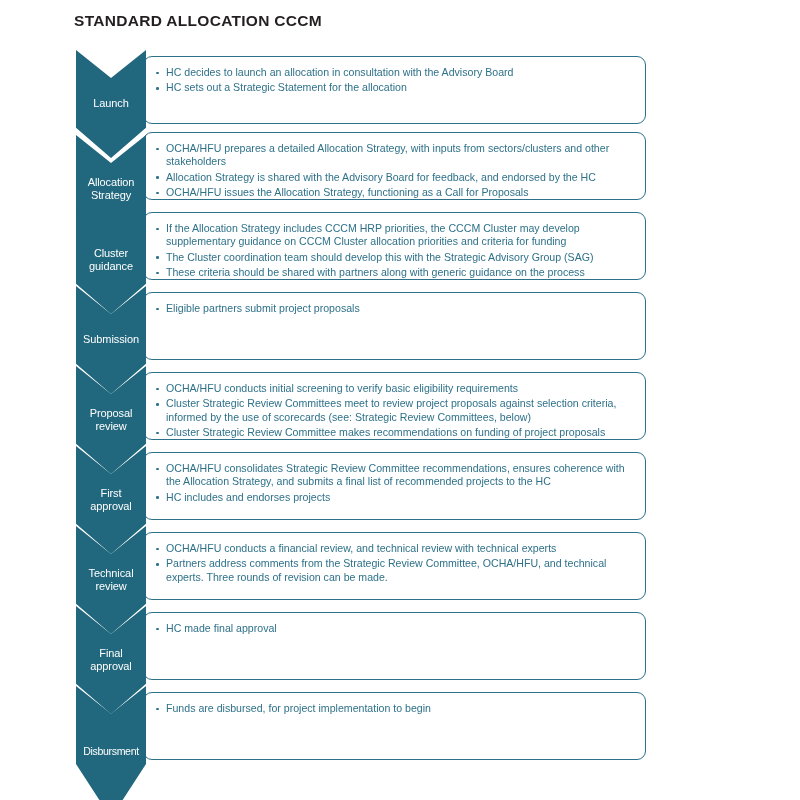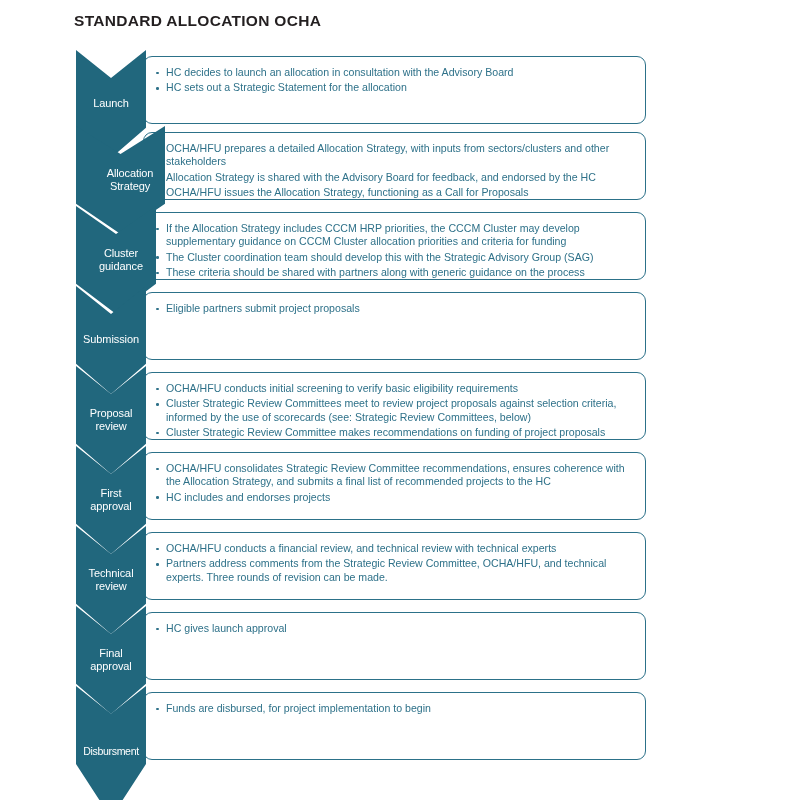--- a/index.html
+++ b/index.html
@@ -99,21 +99,21 @@
     top: 5.5px;
     width: 2.6px;
     height: 2.6px;
     background: #2e7189;
     border-radius: 50%;
   }
 </style>
 </head>
 <body>
 
-<div id="page-title">STANDARD ALLOCATION OCHA</div>
+<div id="page-title">STANDARD ALLOCATION CCCM</div>
 
 <div id="flow">
     <div class="step-row" style="top: 0px;">
       <div class="card" style="top: 56px; height: 68px;">
         <ul class="bullets">
           <li>HC decides to launch an allocation in consultation with the Advisory Board</li>
           <li>HC sets out a Strategic Statement for the allocation</li>
         </ul>
       </div>
       <div class="chevron" style="top: 50px; height: 108px;">
@@ -121,34 +121,34 @@
       </div>
     </div>
     <div class="step-row" style="top: 0px;">
       <div class="card" style="top: 132px; height: 68px;">
         <ul class="bullets">
           <li>OCHA/HFU prepares a detailed Allocation Strategy, with inputs from sectors/clusters and other stakeholders</li>
           <li>Allocation Strategy is shared with the Advisory Board for feedback, and endorsed by the HC</li>
           <li>OCHA/HFU issues the Allocation Strategy, functioning as a Call for Proposals</li>
         </ul>
       </div>
-      <div class="chevron" style="top: 126px; height: 108px; padding-left: 19px;">
+      <div class="chevron" style="top: 135px; height: 108px;">
         <div class="chevron-label">Allocation
 Strategy</div>
       </div>
     </div>
     <div class="step-row" style="top: 0px;">
       <div class="card" style="top: 212px; height: 68px;">
         <ul class="bullets">
           <li>If the Allocation Strategy includes CCCM HRP priorities, the CCCM Cluster may develop supplementary guidance on CCCM Cluster allocation priorities and criteria for funding</li>
           <li>The Cluster coordination team should develop this with the Strategic Advisory Group (SAG)</li>
           <li>These criteria should be shared with partners along with generic guidance on the process</li>
         </ul>
       </div>
-      <div class="chevron" style="top: 206px; height: 108px; padding-left: 10px;">
+      <div class="chevron" style="top: 206px; height: 108px;">
         <div class="chevron-label">Cluster
 guidance</div>
       </div>
     </div>
     <div class="step-row" style="top: 0px;">
       <div class="card" style="top: 292px; height: 68px;">
         <ul class="bullets">
           <li>Eligible partners submit project proposals</li>
         </ul>
       </div>
@@ -189,21 +189,21 @@
         </ul>
       </div>
       <div class="chevron" style="top: 526px; height: 108px;">
         <div class="chevron-label">Technical
 review</div>
       </div>
     </div>
     <div class="step-row" style="top: 0px;">
       <div class="card" style="top: 612px; height: 68px;">
         <ul class="bullets">
-          <li>HC gives launch approval</li>
+          <li>HC made final approval</li>
         </ul>
       </div>
       <div class="chevron" style="top: 606px; height: 108px;">
         <div class="chevron-label">Final
 approval</div>
       </div>
     </div>
     <div class="step-row" style="top: 0px;">
       <div class="card" style="top: 692px; height: 68px;">
         <ul class="bullets">

